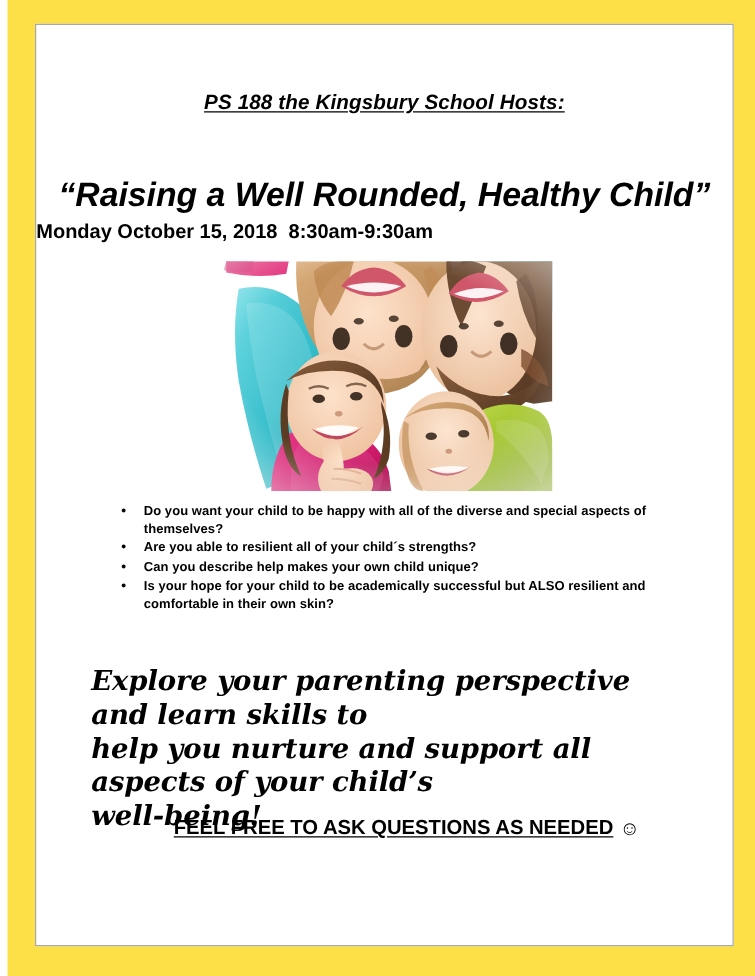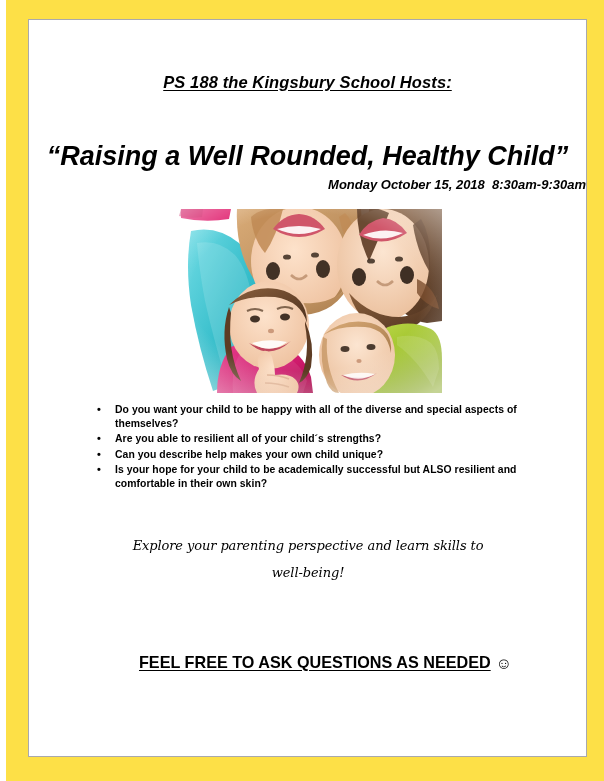--- a/index.html
+++ b/index.html
@@ -73,24 +73,23 @@
     font-weight: bold;
     font-style: italic;
     color: #000000;
   }
 
   .date-line {
     position: absolute;
     left: 0;
     top: 157px;
     width: 557px;
-    text-align: right;
-    font-size: 13px;
-    font-weight: bold;
-    font-style: italic;
+    text-align: left;
+    font-size: 16px;
+    font-weight: bold;
     color: #000000;
     white-space: pre;
   }
 
   
   .photo {
     position: absolute;
     left: 144px;
     top: 189px;
     width: 269px;
@@ -124,25 +123,24 @@
     font-size: 11px;
     line-height: 13.6px;
   }
 
   
   .script-block {
     position: absolute;
     left: 44px;
     top: 512px;
     width: 470px;
-    text-align: center;
     font-family: "DejaVu Serif", "Liberation Serif", serif;
-    font-weight: normal;
+    font-weight: bold;
     font-style: italic;
-    font-size: 13px;
+    font-size: 22px;
     line-height: 27px;
     color: #000000;
     letter-spacing: -0.1px;
   }
 
   
   .footer-line {
     position: absolute;
     left: 0;
     top: 633px;
@@ -321,20 +319,21 @@
         <span>Can you describe help makes your own child unique?</span>
       </div>
       <div class="bullet-row">
         <span class="dot">•</span>
         <span>Is your hope for your child to be academically successful but ALSO resilient and comfortable in their own skin?</span>
       </div>
     </div>
 
     <div class="script-block">
       <div>Explore your parenting perspective and learn skills to</div>
+      <div>help you nurture and support all aspects of your child’s</div>
       <div>well-being!</div>
     </div>
 
     <div class="footer-line">
       <span class="ul">FEEL FREE TO ASK QUESTIONS AS NEEDED</span><span class="smiley">☺</span>
     </div>
 
   </div>
 </div>
 

